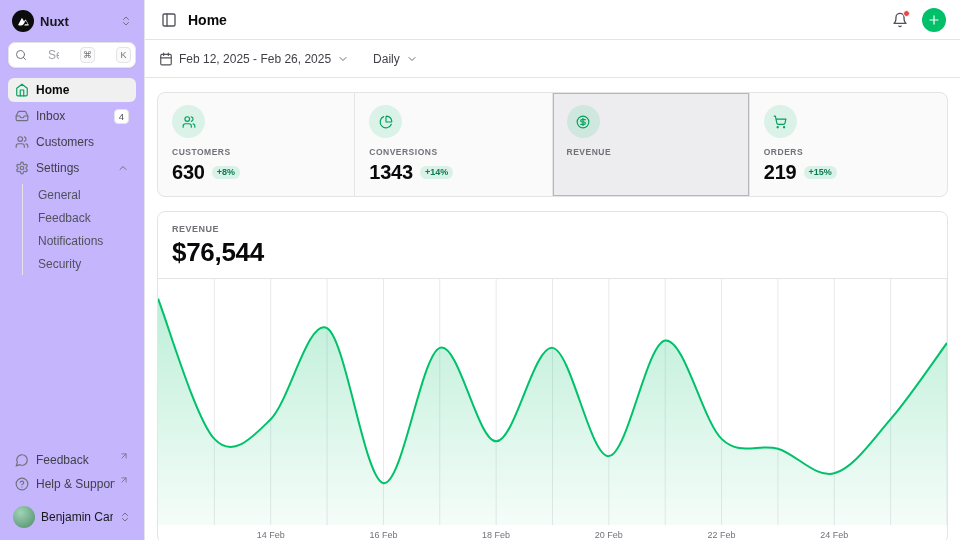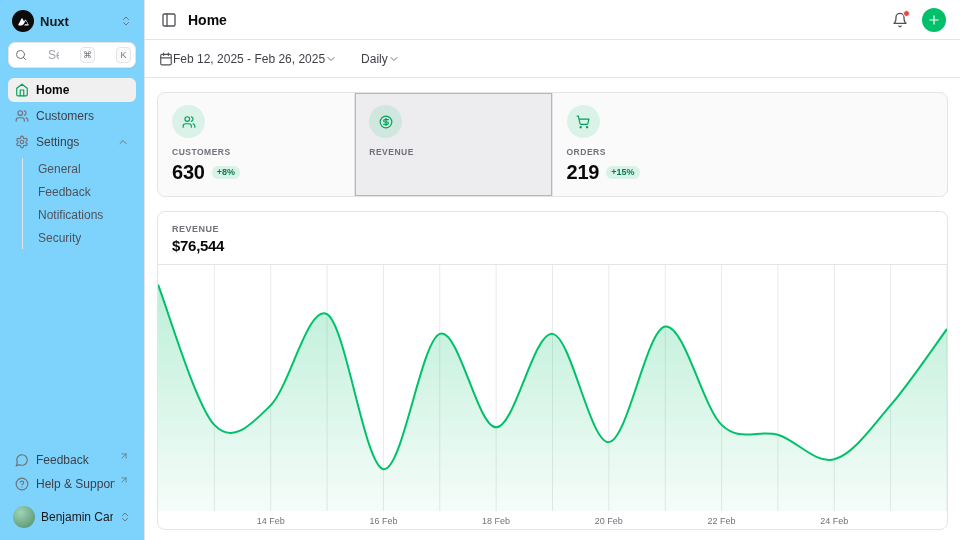--- a/index.html
+++ b/index.html
@@ -2,21 +2,21 @@
 <html><head>
 <meta charset="utf-8">
 <style>
   *{box-sizing:border-box;margin:0;padding:0}
   html,body{width:960px;height:540px;overflow:hidden}
   body{font-family:"Liberation Sans",sans-serif;color:#18181b;background:#fff;display:flex;font-size:12px}
   svg.ic{fill:none;stroke:currentColor;stroke-width:2;stroke-linecap:round;stroke-linejoin:round;flex:none}
   .ic10{width:10px;height:10px}.ic12{width:12px;height:12px}.ic14{width:14px;height:14px}.ic16{width:16px;height:16px}
 
   
-  .sidebar{width:145px;min-width:145px;height:540px;border-right:1px solid #e4e4e7;display:flex;flex-direction:column;padding:10px 8px 8px;background:#7dd3fc}
+  .sidebar{width:145px;min-width:145px;height:540px;border-right:1px solid #e4e4e7;display:flex;flex-direction:column;padding:10px 8px 8px;background:#c4b5fd}
   .logo-row{display:flex;align-items:center;gap:6px;padding:0 4px;margin-bottom:10px;cursor:pointer}
   .logo-circle{width:22px;height:22px;border-radius:50%;background:#0c0c0d;display:flex;align-items:center;justify-content:center;flex:none}
   .logo-mark{width:13px;height:13px;fill:#fff;stroke:none}
   .brand-name{font-size:13px;font-weight:700;flex:1}
   .muted-ic{color:#71717a}
   .search-box{display:flex;align-items:center;gap:21px;height:26px;border:1px solid #e4e4e7;border-radius:7px;padding:0 4px 0 6px;margin-bottom:10px;background:#fff;box-shadow:0 1px 2px rgba(0,0,0,.04);color:#71717a}
   .search-input{flex:1;min-width:0;border:none;outline:none;font-size:12px;color:#18181b;background:transparent;font-family:"Liberation Sans",sans-serif}
   .search-input::placeholder{color:#a1a1aa}
   .kbd{font-size:9px;color:#71717a;border:1px solid #e4e4e7;border-radius:4px;background:#fafafa;min-width:15px;height:16px;display:flex;align-items:center;justify-content:center;padding:0 2px}
   .nav{display:flex;flex-direction:column;gap:2px}
@@ -36,39 +36,39 @@
 
   
   .main{flex:1;display:flex;flex-direction:column;min-width:0}
   .topbar{height:40px;border-bottom:1px solid #e4e4e7;display:flex;align-items:center;gap:9px;padding:0 14px;flex:none}
   .icon-btn{background:none;border:none;color:#52525b;display:flex;align-items:center;justify-content:center;cursor:pointer;position:relative;padding:2px}
   .page-title{font-size:14px;font-weight:700;color:#09090b}
   .topbar-right{margin-left:auto;display:flex;align-items:center;gap:12px}
   .dot{position:absolute;top:0;right:0;width:7px;height:7px;background:#ef4444;border-radius:50%;border:1px solid #fff}
   .plus-btn{width:24px;height:24px;border-radius:50%;background:#00c16a;color:#fff;display:flex;align-items:center;justify-content:center;border:none;cursor:pointer;flex:none}
   .toolbar{height:38px;border-bottom:1px solid #e4e4e7;display:flex;align-items:center;gap:24px;padding:0 14px;flex:none}
-  .toolbar-btn{display:flex;align-items:center;font-size:12px;color:#3f3f46;background:none;border:none;cursor:pointer;font-family:"Liberation Sans",sans-serif}
+  .toolbar-btn{display:flex;align-items:center;gap:6px;font-size:12px;color:#3f3f46;background:none;border:none;cursor:pointer;font-family:"Liberation Sans",sans-serif}
   .toolbar-btn svg{color:#52525b}
   .toolbar-btn .chev{color:#71717a}
 
   .content{padding:14px 12px 0;flex:1;display:flex;flex-direction:column;min-height:0}
   .stats-grid{display:grid;grid-template-columns:repeat(4,1fr);border:1px solid #e4e4e7;border-radius:8px;background:#fafafa;overflow:hidden;flex:none}
   .stat-card{padding:12px 14px;border-right:1px solid #e4e4e7;cursor:pointer}
   .stat-card:last-child{border-right:none}
   .stat-card.selected{background:#ededef;box-shadow:inset 0 0 0 1px #b6b6be}
   .stat-icon{width:33px;height:33px;border-radius:50%;background:rgba(0,193,106,.12);display:flex;align-items:center;justify-content:center;color:#00a159}
   .stat-label{font-size:8.5px;letter-spacing:.5px;color:#71717a;margin-top:9px;font-weight:600}
   .stat-value-row{display:flex;align-items:center;gap:7px;margin-top:4px}
   .stat-value{font-size:20px;font-weight:700;color:#09090b;letter-spacing:-.2px}
   .delta-badge{font-size:9px;font-weight:600;color:#0d7a52;background:rgba(0,193,106,.13);border-radius:6px;padding:2px 5px;line-height:1}
 
   .chart-card{margin-top:14px;border:1px solid #e4e4e7;border-radius:8px;overflow:hidden;background:#fff;flex:none}
   .chart-header{padding:12px 14px 10px;border-bottom:1px solid #e4e4e7}
   .chart-label{font-size:9px;letter-spacing:.5px;color:#71717a;font-weight:600}
-  .chart-value{font-size:15px;font-weight:700;margin-top:3px;color:#09090b;letter-spacing:-.3px}
+  .chart-value{font-size:26px;font-weight:700;margin-top:3px;color:#09090b;letter-spacing:-.3px}
   svg.chart{display:block;width:100%;height:264px}
   .grid-line{stroke:#e9e9ec;stroke-width:1}
   .tick{font-size:9px;fill:#71717a;font-family:"Liberation Sans",sans-serif}
 </style>
 </head>
 <body>
 
 <aside class="sidebar">
 
   <div class="logo-row">
@@ -94,20 +94,28 @@
     <span class="kbd">K</span>
   </div>
 
   <nav class="nav">
     <button class="nav-item active">
       <svg class="ic ic14" viewBox="0 0 24 24">
           <path d="m3 9 9-7 9 7v11a2 2 0 0 1-2 2H5a2 2 0 0 1-2-2z"></path>
           <path d="M9 22V12h6v10"></path>
         </svg>
       <span class="nav-label">Home</span>
+    </button>
+    <button class="nav-item">
+      <svg class="ic ic14" viewBox="0 0 24 24">
+          <polyline points="22 12 16 12 14 15 10 15 8 12 2 12"></polyline>
+          <path d="M5.45 5.11 2 12v6a2 2 0 0 0 2 2h16a2 2 0 0 0 2-2v-6l-3.45-6.89A2 2 0 0 0 16.76 4H7.24a2 2 0 0 0-1.79 1.11z"></path>
+        </svg>
+      <span class="nav-label">Inbox</span>
+      <span class="badge-count">4</span>
     </button>
     <button class="nav-item">
       <svg class="ic ic14" viewBox="0 0 24 24">
           <path d="M16 21v-2a4 4 0 0 0-4-4H6a4 4 0 0 0-4 4v2"></path>
           <circle cx="9" cy="7" r="4"></circle>
           <path d="M22 21v-2a4 4 0 0 0-3-3.87"></path>
           <path d="M16 3.13a4 4 0 0 1 0 7.75"></path>
         </svg>
       <span class="nav-label">Customers</span>
     </button>
@@ -229,20 +237,33 @@
               <path d="M16 21v-2a4 4 0 0 0-4-4H6a4 4 0 0 0-4 4v2"></path>
               <circle cx="9" cy="7" r="4"></circle>
               <path d="M22 21v-2a4 4 0 0 0-3-3.87"></path>
               <path d="M16 3.13a4 4 0 0 1 0 7.75"></path>
             </svg>
         </div>
         <div class="stat-label">CUSTOMERS</div>
         <div class="stat-value-row">
           <span class="stat-value">630</span>
           <span class="delta-badge">+8%</span>
+        </div>
+      </div>
+      <div class="stat-card">
+        <div class="stat-icon">
+          <svg class="ic ic14" viewBox="0 0 24 24">
+              <path d="M21 12c.55 0 1.01-.45.95-1a10 10 0 0 0-8.95-8.95c-.55-.06-1 .41-1 .95v8a1 1 0 0 0 1 1z"></path>
+              <path d="M21.21 15.89A10 10 0 1 1 8 2.83"></path>
+            </svg>
+        </div>
+        <div class="stat-label">CONVERSIONS</div>
+        <div class="stat-value-row">
+          <span class="stat-value">1343</span>
+          <span class="delta-badge">+14%</span>
         </div>
       </div>
       <div class="stat-card selected">
         <div class="stat-icon">
           <svg class="ic ic14" viewBox="0 0 24 24">
               <circle cx="12" cy="12" r="10"></circle>
               <path d="M16 8h-6a2 2 0 0 0 0 4h4a2 2 0 0 1 0 4H8"></path>
               <path d="M12 18V6"></path>
             </svg>
         </div>

